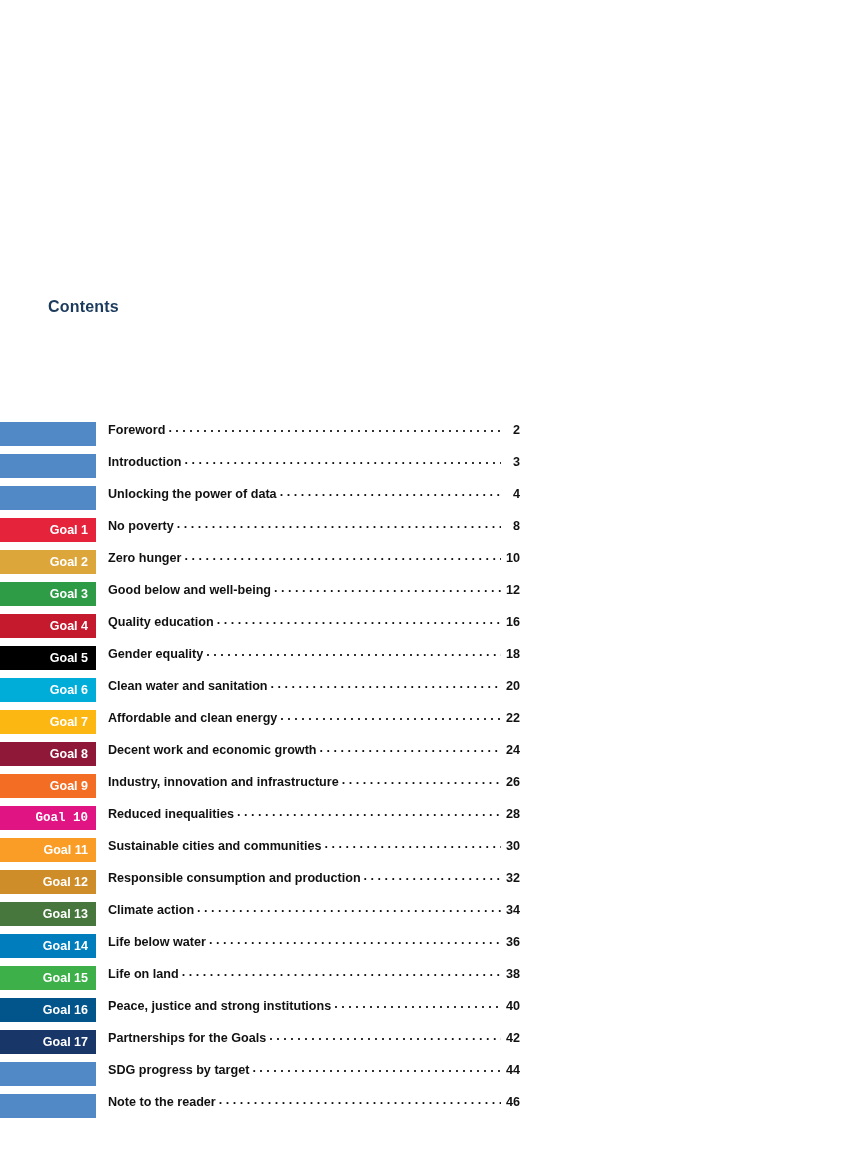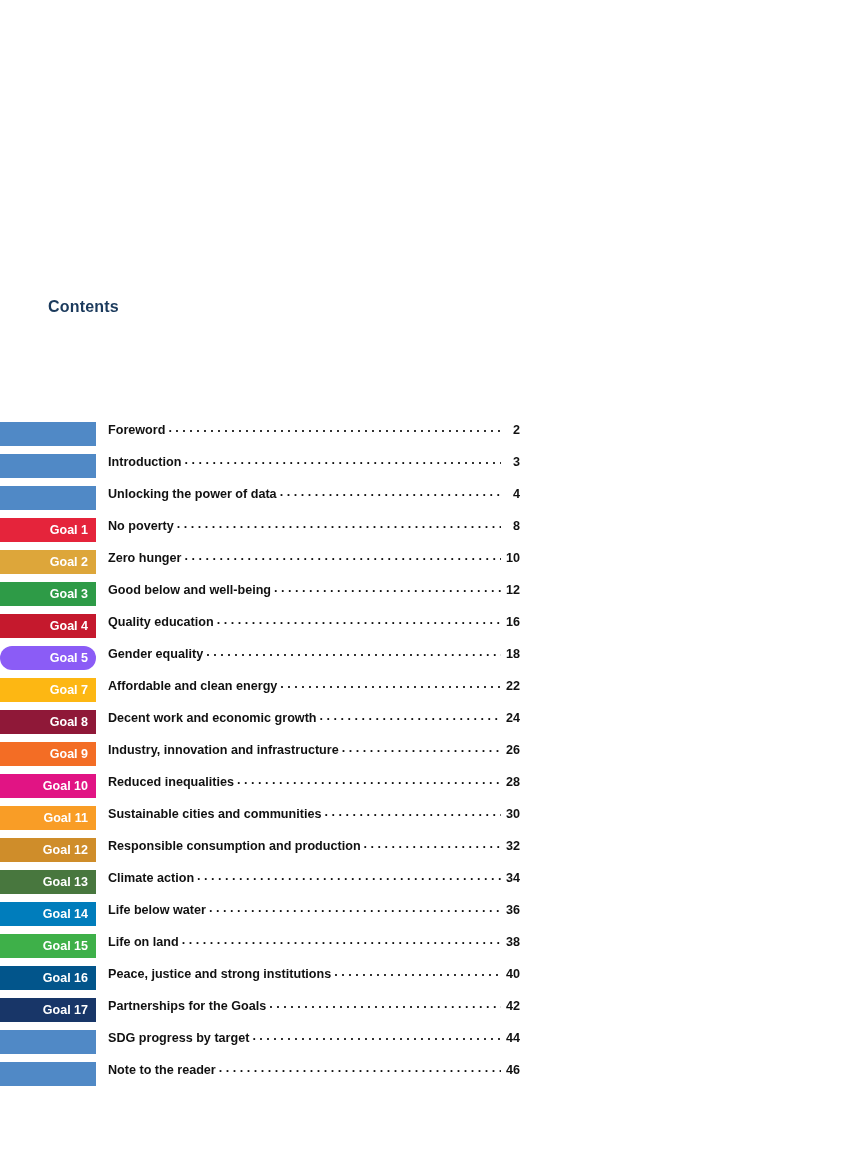--- a/index.html
+++ b/index.html
@@ -150,28 +150,36 @@
       </div>
       <div class="toc-row">
         <div class="chip" style="background: rgb(197, 25, 45);">Goal 4</div>
         <div class="entry">
           <span class="entry-title">Quality education</span>
           <span class="leader"></span>
           <span class="page-num">16</span>
         </div>
       </div>
       <div class="toc-row">
-        <div class="chip" style="background: #8b5cf6; border-radius: 12px;">Goal 5</div>
+        <div class="chip" style="background: #000000;">Goal 5</div>
         <div class="entry">
           <span class="entry-title">Gender equality</span>
           <span class="leader"></span>
           <span class="page-num">18</span>
         </div>
       </div>
       <div class="toc-row">
+        <div class="chip" style="background: rgb(0, 173, 216);">Goal 6</div>
+        <div class="entry">
+          <span class="entry-title">Clean water and sanitation</span>
+          <span class="leader"></span>
+          <span class="page-num">20</span>
+        </div>
+      </div>
+      <div class="toc-row">
         <div class="chip" style="background: rgb(253, 183, 19);">Goal 7</div>
         <div class="entry">
           <span class="entry-title">Affordable and clean energy</span>
           <span class="leader"></span>
           <span class="page-num">22</span>
         </div>
       </div>
       <div class="toc-row">
         <div class="chip" style="background: rgb(143, 24, 56);">Goal 8</div>
         <div class="entry">
@@ -182,21 +190,21 @@
       </div>
       <div class="toc-row">
         <div class="chip" style="background: rgb(243, 109, 37);">Goal 9</div>
         <div class="entry">
           <span class="entry-title">Industry, innovation and infrastructure</span>
           <span class="leader"></span>
           <span class="page-num">26</span>
         </div>
       </div>
       <div class="toc-row">
-        <div class="chip" style="background: rgb(225, 20, 132);">Goal 10</div>
+        <div class="chip" style="background: rgb(225, 20, 132); font-family: Liberation Mono, monospace;">Goal 10</div>
         <div class="entry">
           <span class="entry-title">Reduced inequalities</span>
           <span class="leader"></span>
           <span class="page-num">28</span>
         </div>
       </div>
       <div class="toc-row">
         <div class="chip" style="background: rgb(249, 157, 38);">Goal 11</div>
         <div class="entry">
           <span class="entry-title">Sustainable cities and communities</span>

